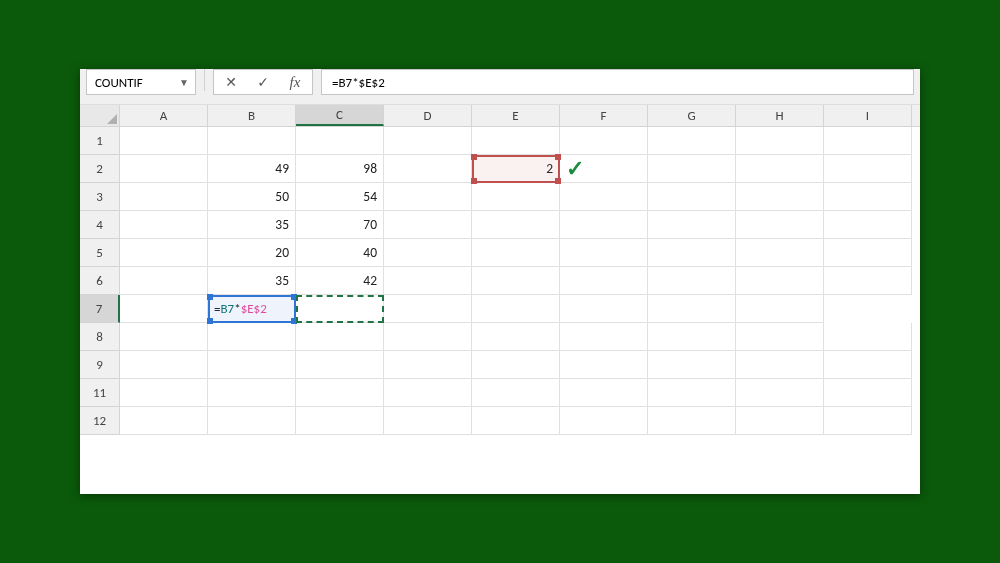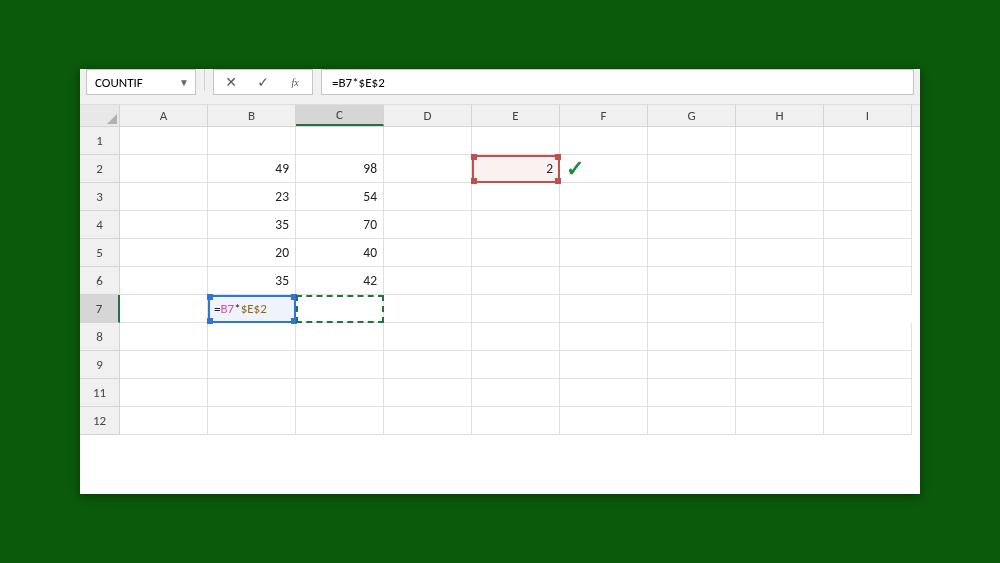--- a/index.html
+++ b/index.html
@@ -7,21 +7,21 @@
   body { background: #0b5a0b; display: flex; align-items: center; justify-content: center; }
   .panel { width: 840px; height: 425px; background: #fff; box-shadow: 0 2px 10px rgba(0,0,0,0.4); position: relative; overflow: hidden; }
 
   
   .fbar { height: 36px; background: #f0f0f0; border-bottom: 1px solid #ddd; display: flex; padding: 0 6px; gap: 8px; }
   .namebox { width: 110px; height: 26px; background: #fff; border: 1px solid #c5c5c5; display: flex; align-items: center; padding: 0 8px; font-size: 13px; position: relative; }
   .namebox .dd { position: absolute; right: 6px; top: 50%; transform: translateY(-50%); font-size: 10px; color: #666; }
   .vsep { width: 1px; height: 22px; background: #d0d0d0; }
   .fx-buttons { display: flex; gap: 6px; align-items: center; height: 26px; padding: 0 4px; border: 1px solid #c5c5c5; background: #fff; }
   .fx-btn { width: 26px; height: 22px; display: flex; align-items: center; justify-content: center; font-size: 14px; color: #555; }
-  .fx-btn.fx { font-style: italic; font-family: "Times New Roman", serif; font-size: 10px; }
+  .fx-btn.fx { font-style: italic; font-family: "Times New Roman", serif; font-size: 15px; }
   .formula-input { flex: 1; height: 26px; background: #fff; border: 1px solid #c5c5c5; padding: 0 10px; font-size: 13px; display: flex; align-items: center; overflow: hidden; white-space: nowrap; }
 
   
   .grid-wrap { position: absolute; top: 36px; left: 0; right: 0; bottom: 0; background: #fff; }
   .col-headers { display: flex; height: 22px; background: #f0f0f0; border-bottom: 1px solid #d4d4d4; }
   .corner { width: 40px; border-right: 1px solid #d4d4d4; background: #e8e8e8; display:flex; align-items:flex-end; justify-content:flex-end; padding:2px; }
   .corner svg { width:10px; height:10px; }
   .ch { width: 88px; border-right: 1px solid #d4d4d4; display: flex; align-items: center; justify-content: center; font-size: 13px; color: #444; background: #f0f0f0; }
   .ch.active { background: #d6d6d6; border-bottom: 2px solid #217346; }
   .rows { position: relative; }
@@ -37,22 +37,22 @@
   .ref-red  { border-color: #c0504d; background: rgba(192,80,77,0.08); }
   .ref-green{ border-color: #217346; border-style: dashed; }
   .handle { position: absolute; width: 6px; height: 6px; }
   .handle.blue { background: #2e75d6; }
   .handle.red  { background: #c0504d; }
   .tl { top:-3px; left:-3px; } .tr { top:-3px; right:-3px; }
   .bl { bottom:-3px; left:-3px; } .br { bottom:-3px; right:-3px; }
 
   .editing-formula { font-size: 13px; }
   .editing-formula .p1 { color: #222; }
-  .editing-formula .p2 { color: #ec4899; }
-  .editing-formula .p3 { color: #a16207; }
+  .editing-formula .p2 { color: #0f766e; }
+  .editing-formula .p3 { color: #ec4899; }
 
   .check-overlay { position: absolute; color: #1a8d3c; font-size: 22px; font-weight: bold; }
 </style>
 </head>
 <body>
 
 <div class="panel">
 
   <div class="fbar">
     <div class="namebox">
@@ -118,21 +118,21 @@
         <div class="cell">2</div>
         <div class="cell"></div>
         <div class="cell"></div>
           <div class="cell"></div>
           <div class="cell"></div>
       </div>
 
       <div class="row">
         <div class="rh">3</div>
         <div class="cell"></div>
-        <div class="cell">23</div>
+        <div class="cell">50</div>
         <div class="cell">54</div>
         <div class="cell"></div>
           <div class="cell"></div>
           <div class="cell"></div>
           <div class="cell"></div>
           <div class="cell"></div>
           <div class="cell"></div>
       </div>
 
       <div class="row">

